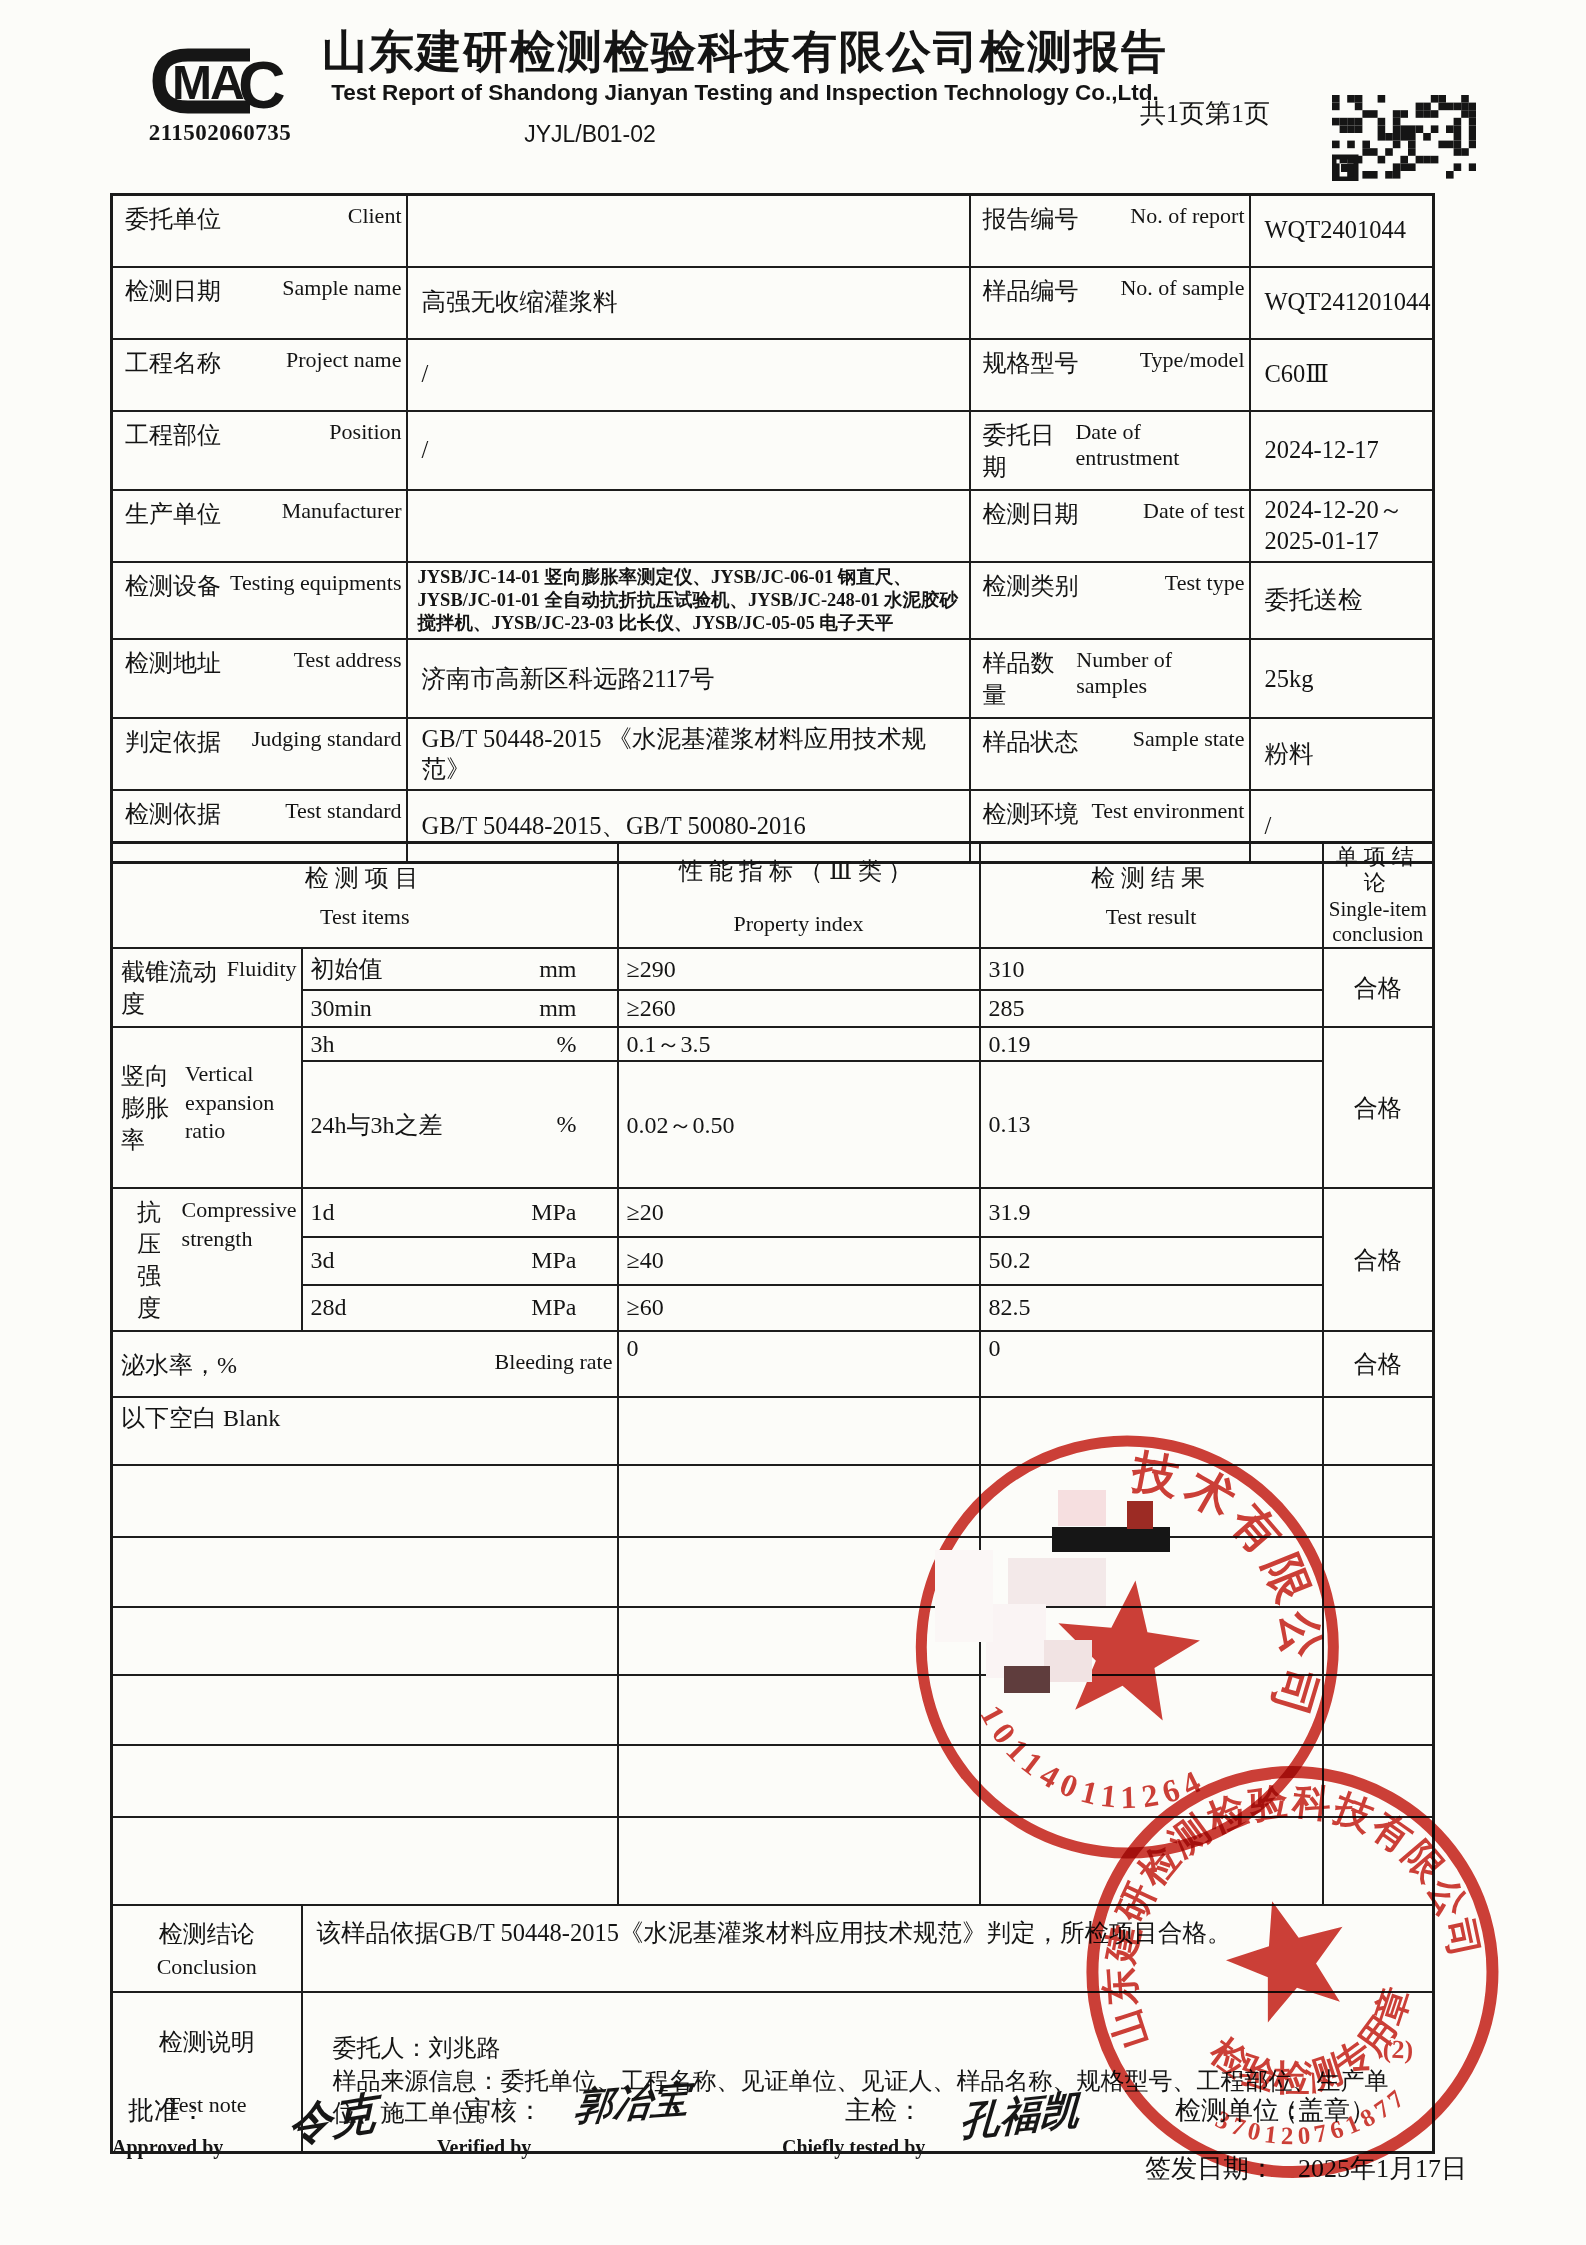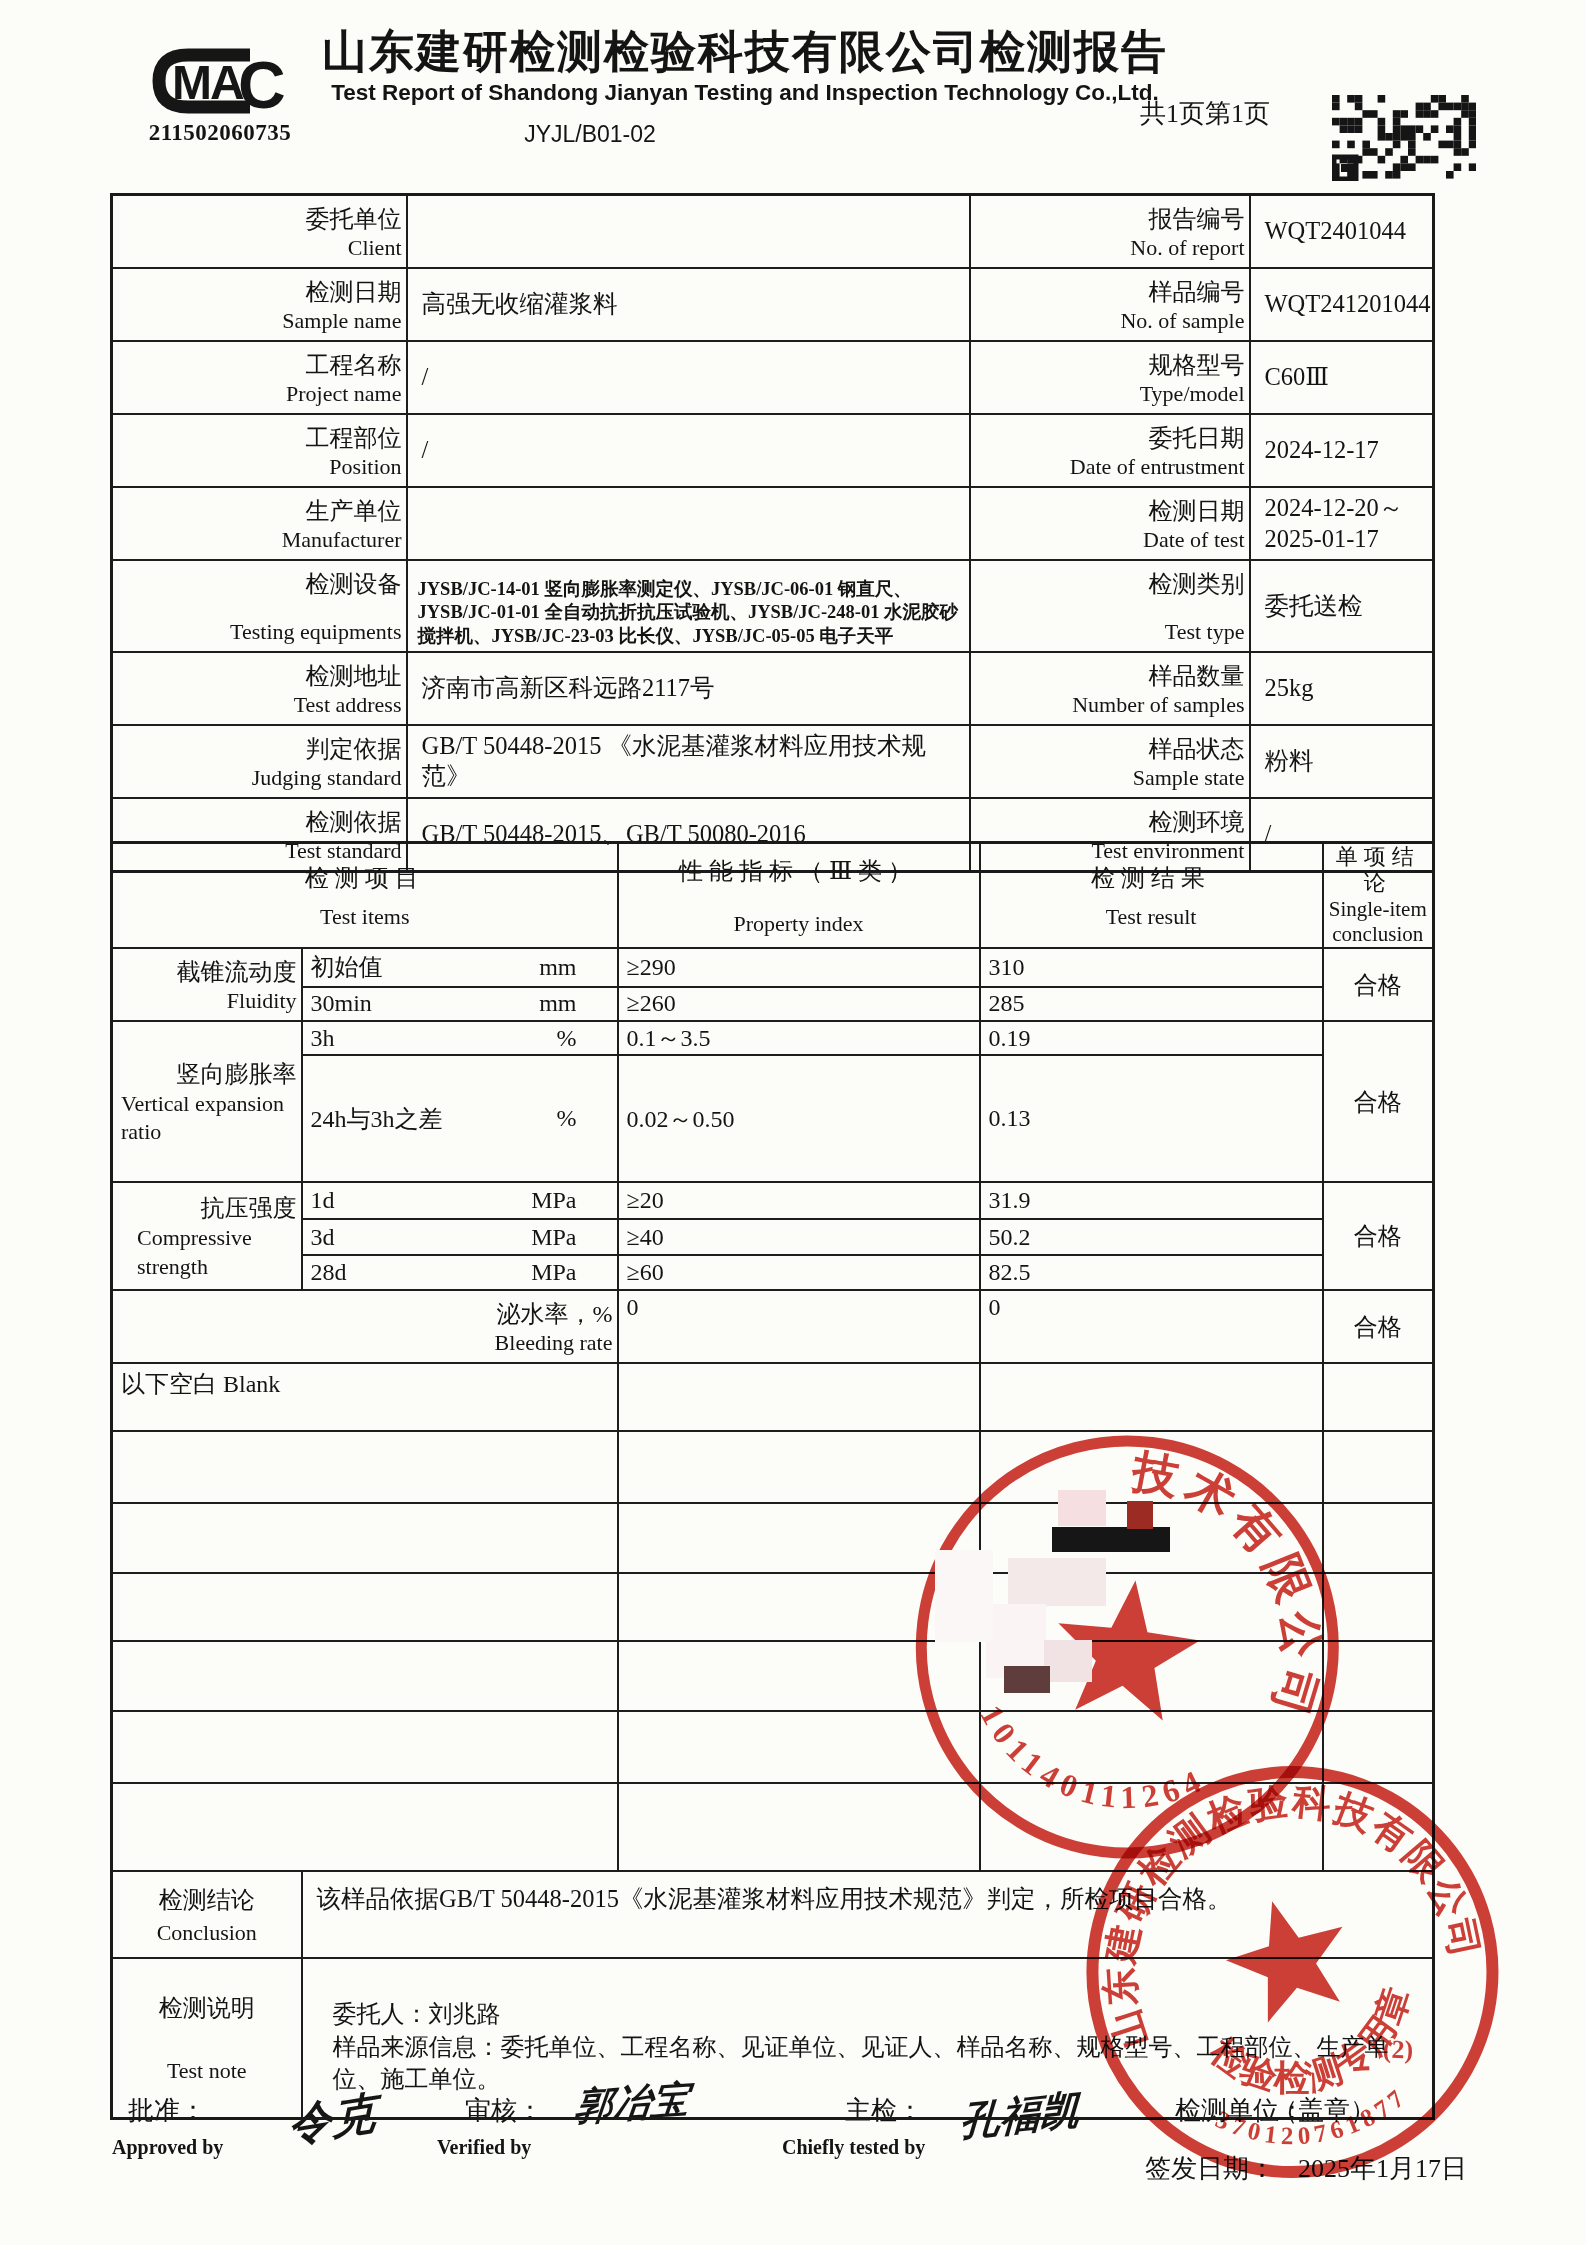--- a/index.html
+++ b/index.html
@@ -20,28 +20,28 @@
   .qr{position:absolute;left:1332px;top:95px;width:144px;height:86px;}
 
   
   table{border-collapse:collapse;table-layout:fixed;position:absolute;left:110px;
         background:transparent;}
   td{border:2.5px solid #1d1d1d;padding:0;vertical-align:middle;overflow:hidden;}
   table{border:3.5px solid #1a1a1a;}
   .info-table{top:193px;width:1322px;height:651px;}
   .res-table{top:841px;width:1322px;}
 
-  .cellL{display:flex;flex-direction:column;justify-content:space-between;height:100%;
-         box-sizing:border-box;padding:7px 4px 6px 12px;align-items:flex-end;}
+  .cellL{display:flex;flex-direction:row;justify-content:space-between;height:100%;
+         box-sizing:border-box;padding:7px 4px 6px 12px;}
   .cellC{display:flex;flex-direction:column;justify-content:center;align-items:center;
          height:100%;box-sizing:border-box;text-align:center;}
   .cn{font-size:24px;}
   .en{font-size:22px;}
   .val{font-size:24.5px;padding-left:14px;white-space:pre-line;line-height:1.25;}
-  .small{font-size:18.5px;line-height:1.26;padding:17px 4px 3px 10px;font-weight:600;}
+  .small{font-size:18.5px;line-height:1.26;padding:3px 4px 3px 10px;font-weight:600;}
   .hdr .cn{letter-spacing:6px;}
   .sub{display:flex;justify-content:space-between;align-items:center;
        padding:0 40px 0 8px;font-size:24px;}
   .idx{font-size:24px;padding-left:8px;}
   .ok{text-align:center;font-size:24px;}
   .vtop{vertical-align:top;}
   .concl-text{font-size:24.5px;padding:10px 10px 0 14px;line-height:1.35;}
   .note-wrap{display:flex;flex-direction:column;justify-content:space-between;height:100%;
              box-sizing:border-box;padding:28px 14px 10px 30px;font-size:24px;line-height:1.35;}
 

